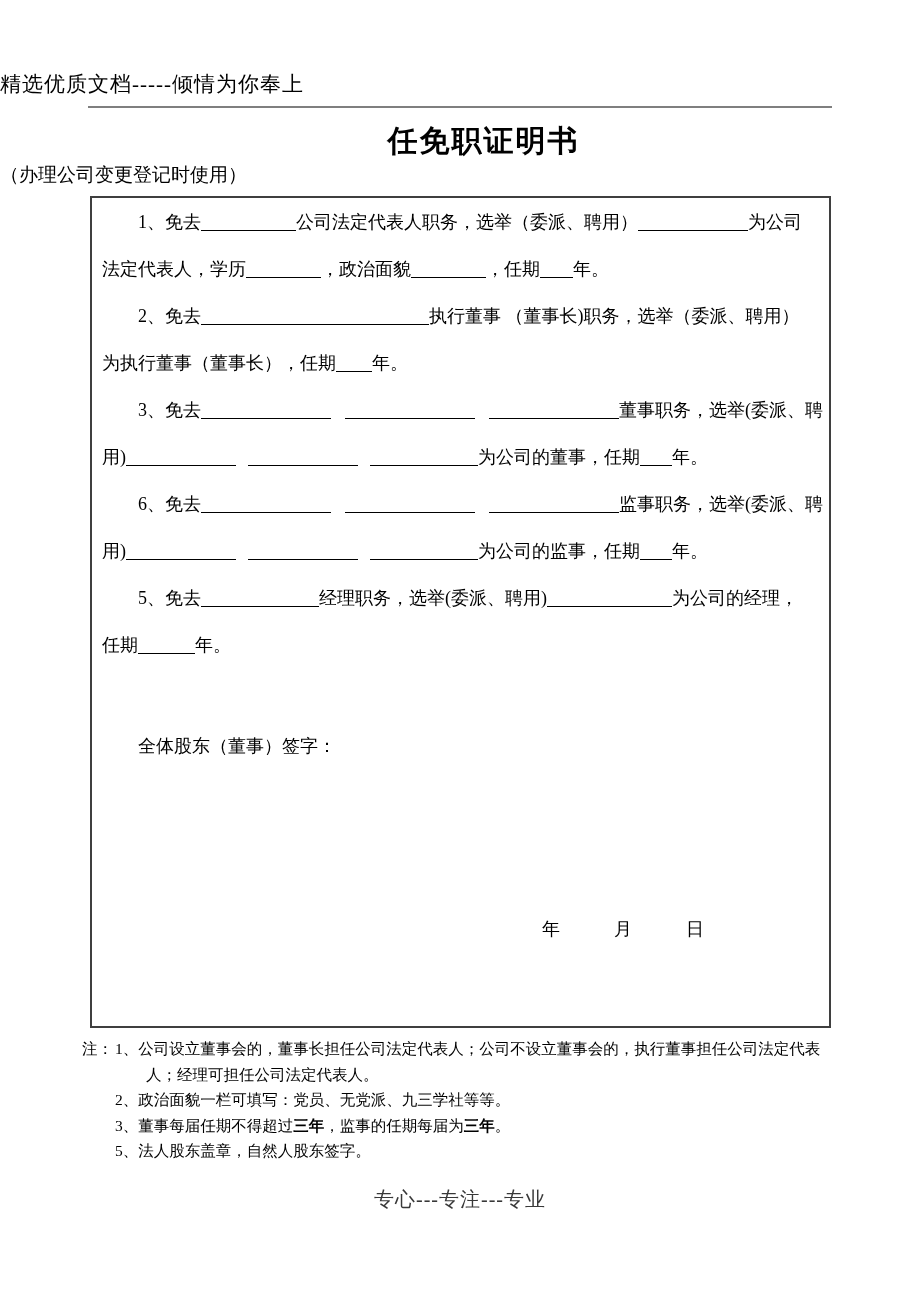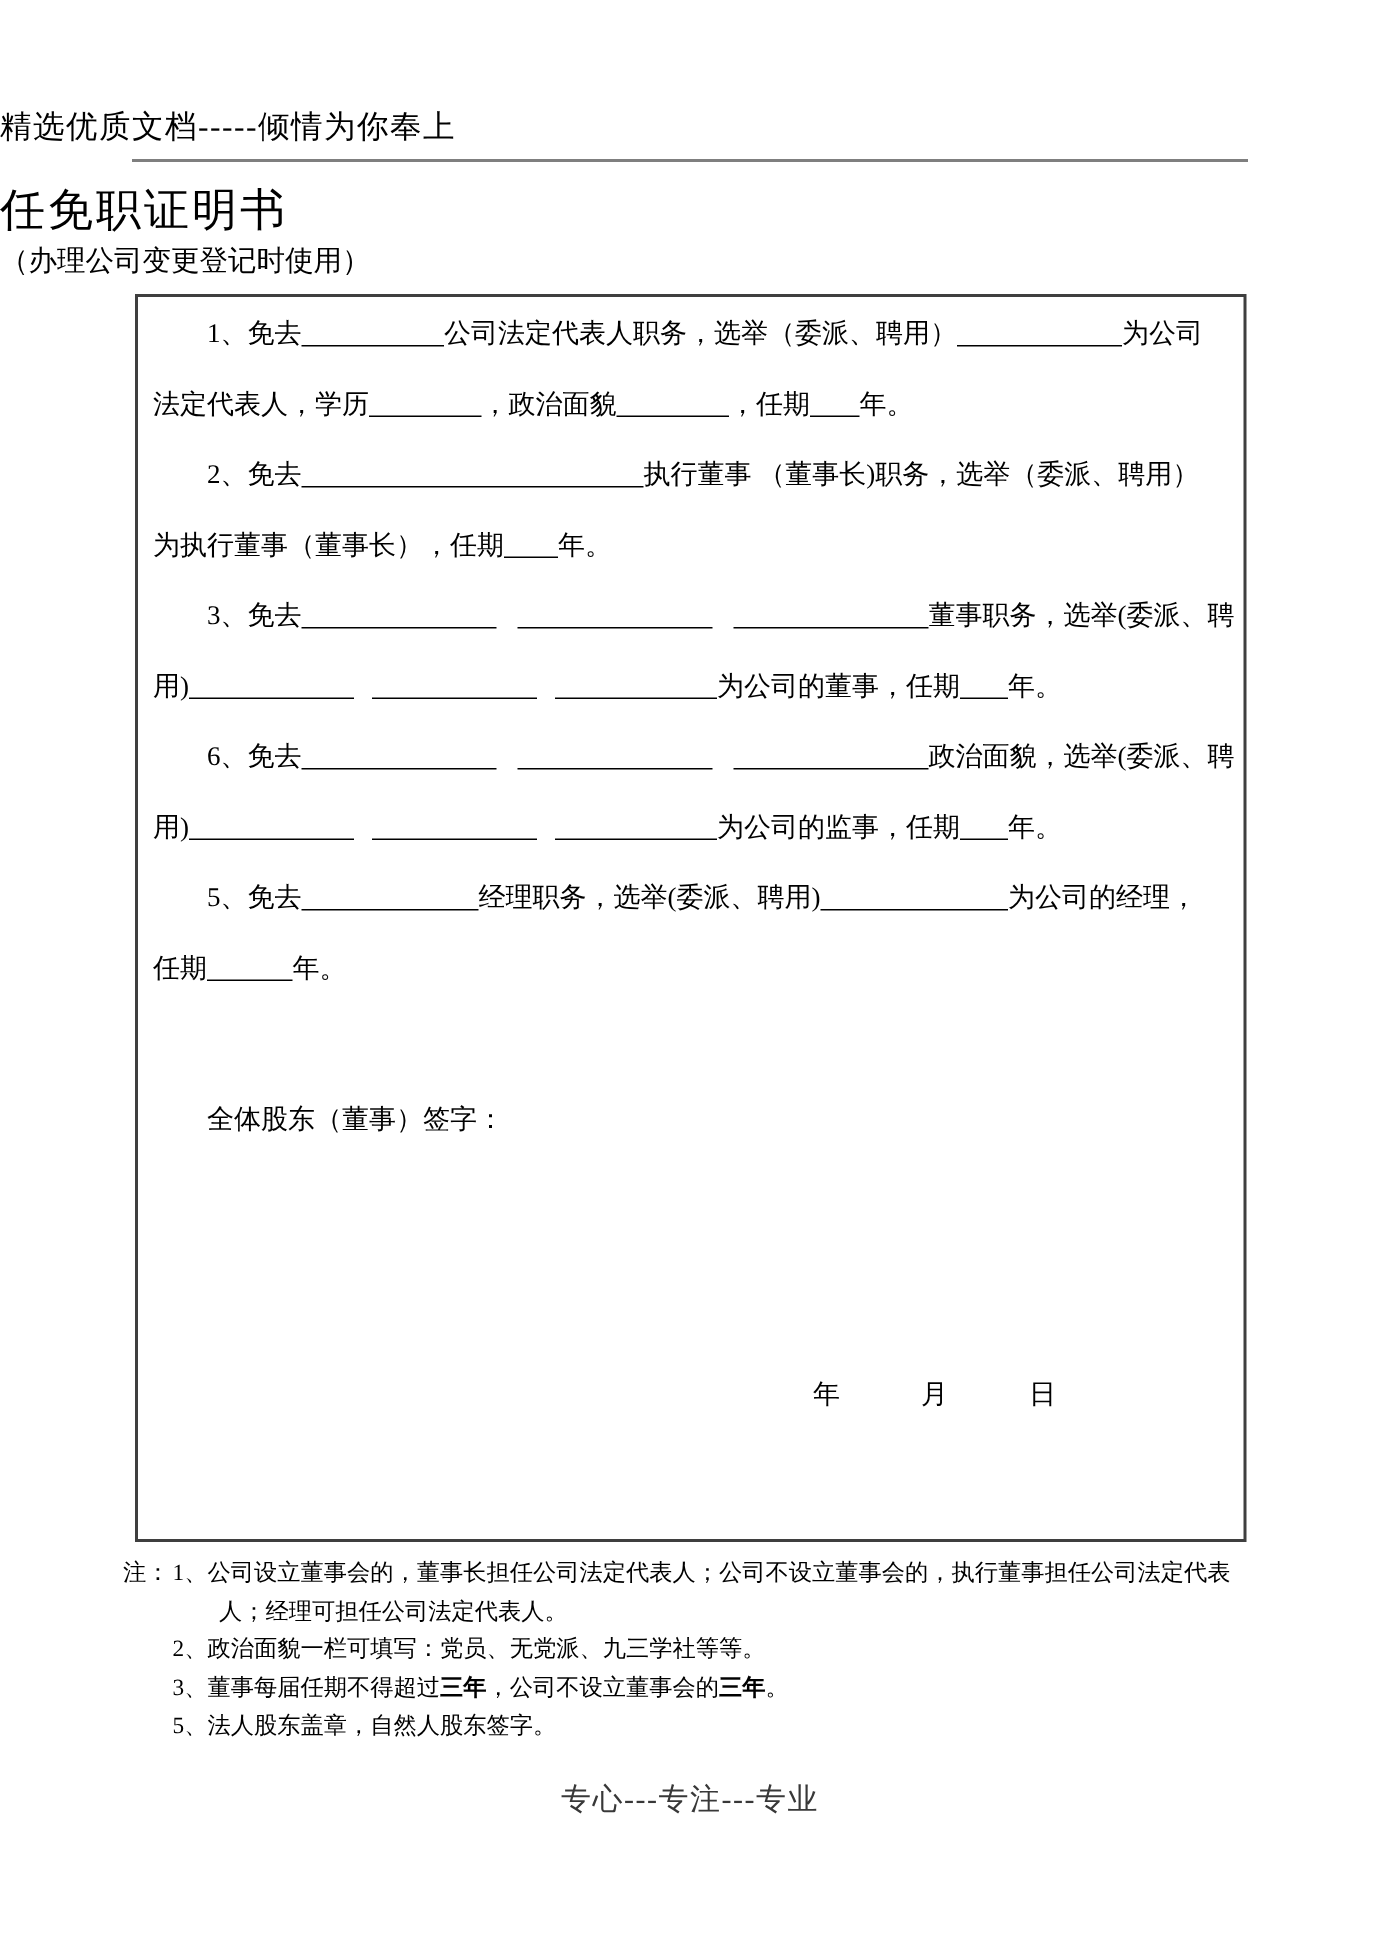--- a/index.html
+++ b/index.html
@@ -18,25 +18,26 @@
     line-height: 28px;
     letter-spacing: 1px;
   }
   .header-rule {
     border: none;
     border-top: 2px solid #7f7f7f;
     margin: 8px 88px 0 88px;
   }
   .doc-title {
     margin-top: 14px;
-    text-align: left;
+    text-align: center;
     font-size: 30px;
-    font-weight: normal;
+    font-weight: bold;
     line-height: 38px;
     letter-spacing: 2px;
+    margin-left: 47px;
   }
   .doc-subtitle {
     margin-top: 2px;
     text-align: left;
     font-size: 19px;
     line-height: 26px;
   }
   .form-box {
     margin: 8px 89px 0 90px;
     height: 832px;
@@ -97,32 +98,32 @@
 <div class="doc-subtitle">（办理公司变更登记时使用）</div>
 
 <div class="form-box">
   <div id="form-lines">
       <div class="form-line indent"><span>1、免去</span><span class="blank" style="width: 95px;"></span><span>公司法定代表人职务，选举（委派、聘用）</span><span class="blank" style="width: 110px;"></span><span>为公司</span></div>
       <div class="form-line"><span>法定代表人，学历</span><span class="blank" style="width: 75px;"></span><span>，政治面貌</span><span class="blank" style="width: 75px;"></span><span>，任期</span><span class="blank" style="width: 33px;"></span><span>年。</span></div>
       <div class="form-line indent"><span>2、免去</span><span class="blank" style="width: 228px;"></span><span>执行董事 （董事长)职务，选举（委派、聘用）</span></div>
       <div class="form-line"><span>为执行董事（董事长），任期</span><span class="blank" style="width: 36px;"></span><span>年。</span></div>
       <div class="form-line indent"><span>3、免去</span><span class="blank" style="width: 130px;"></span><span class="gap" style="width: 14px;"></span><span class="blank" style="width: 130px;"></span><span class="gap" style="width: 14px;"></span><span class="blank" style="width: 130px;"></span><span>董事职务，选举(委派、聘</span></div>
       <div class="form-line"><span>用)</span><span class="blank" style="width: 110px;"></span><span class="gap" style="width: 12px;"></span><span class="blank" style="width: 110px;"></span><span class="gap" style="width: 12px;"></span><span class="blank" style="width: 108px;"></span><span>为公司的董事，任期</span><span class="blank" style="width: 32px;"></span><span>年。</span></div>
-      <div class="form-line indent"><span>6、免去</span><span class="blank" style="width: 130px;"></span><span class="gap" style="width: 14px;"></span><span class="blank" style="width: 130px;"></span><span class="gap" style="width: 14px;"></span><span class="blank" style="width: 130px;"></span><span>政治面貌，选举(委派、聘</span></div>
+      <div class="form-line indent"><span>6、免去</span><span class="blank" style="width: 130px;"></span><span class="gap" style="width: 14px;"></span><span class="blank" style="width: 130px;"></span><span class="gap" style="width: 14px;"></span><span class="blank" style="width: 130px;"></span><span>监事职务，选举(委派、聘</span></div>
       <div class="form-line"><span>用)</span><span class="blank" style="width: 110px;"></span><span class="gap" style="width: 12px;"></span><span class="blank" style="width: 110px;"></span><span class="gap" style="width: 12px;"></span><span class="blank" style="width: 108px;"></span><span>为公司的监事，任期</span><span class="blank" style="width: 32px;"></span><span>年。</span></div>
       <div class="form-line indent"><span>5、免去</span><span class="blank" style="width: 118px;"></span><span>经理职务，选举(委派、聘用)</span><span class="blank" style="width: 125px;"></span><span>为公司的经理，</span></div>
       <div class="form-line"><span>任期</span><span class="blank" style="width: 57px;"></span><span>年。</span></div>
     </div>
   <div class="signature-line">全体股东（董事）签字：</div>
   <div class="date-line">年　　　月　　　日</div>
 </div>
 
 <div class="notes">
   <span class="notes-label">注：</span>
   <div id="notes-list">
       <div class="note-item"><span>1、公司设立董事会的，董事长担任公司法定代表人；公司不设立董事会的，执行董事担任公司法定代表人；经理可担任公司法定代表人。</span></div>
       <div class="note-item"><span>2、政治面貌一栏可填写：党员、无党派、九三学社等等。</span></div>
-      <div class="note-item"><span>3、董事每届任期不得超过</span><span class="b">三年</span><span>，公司不设立董事会的</span><span class="b">三年</span><span>。</span></div>
+      <div class="note-item"><span>3、董事每届任期不得超过</span><span class="b">三年</span><span>，监事的任期每届为</span><span class="b">三年</span><span>。</span></div>
       <div class="note-item"><span>5、法人股东盖章，自然人股东签字。</span></div>
     </div>
 </div>
 
 <div class="doc-footer">专心---专注---专业</div>
 
 </body></html>

